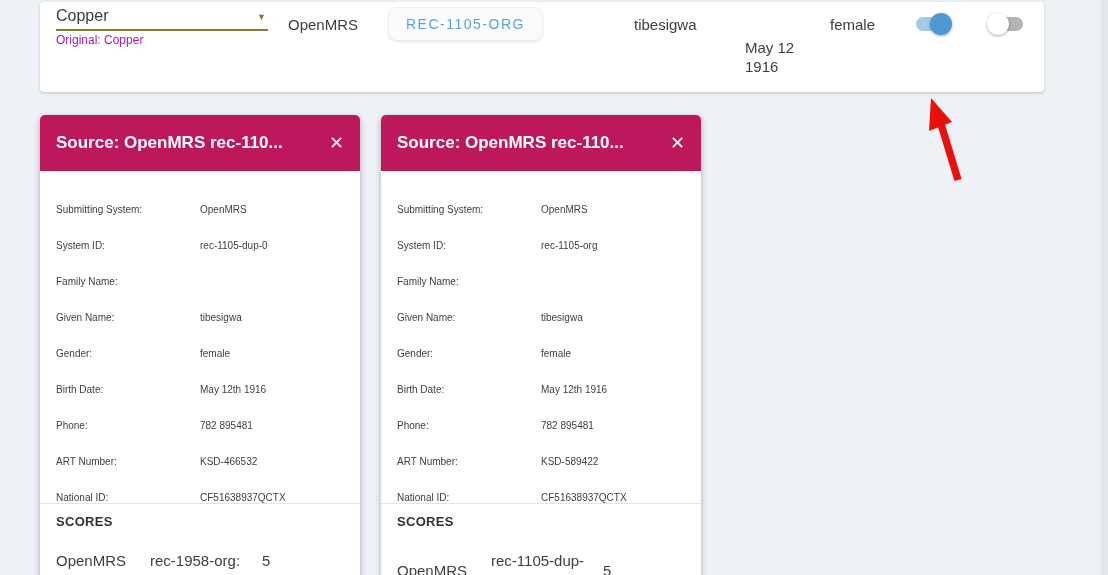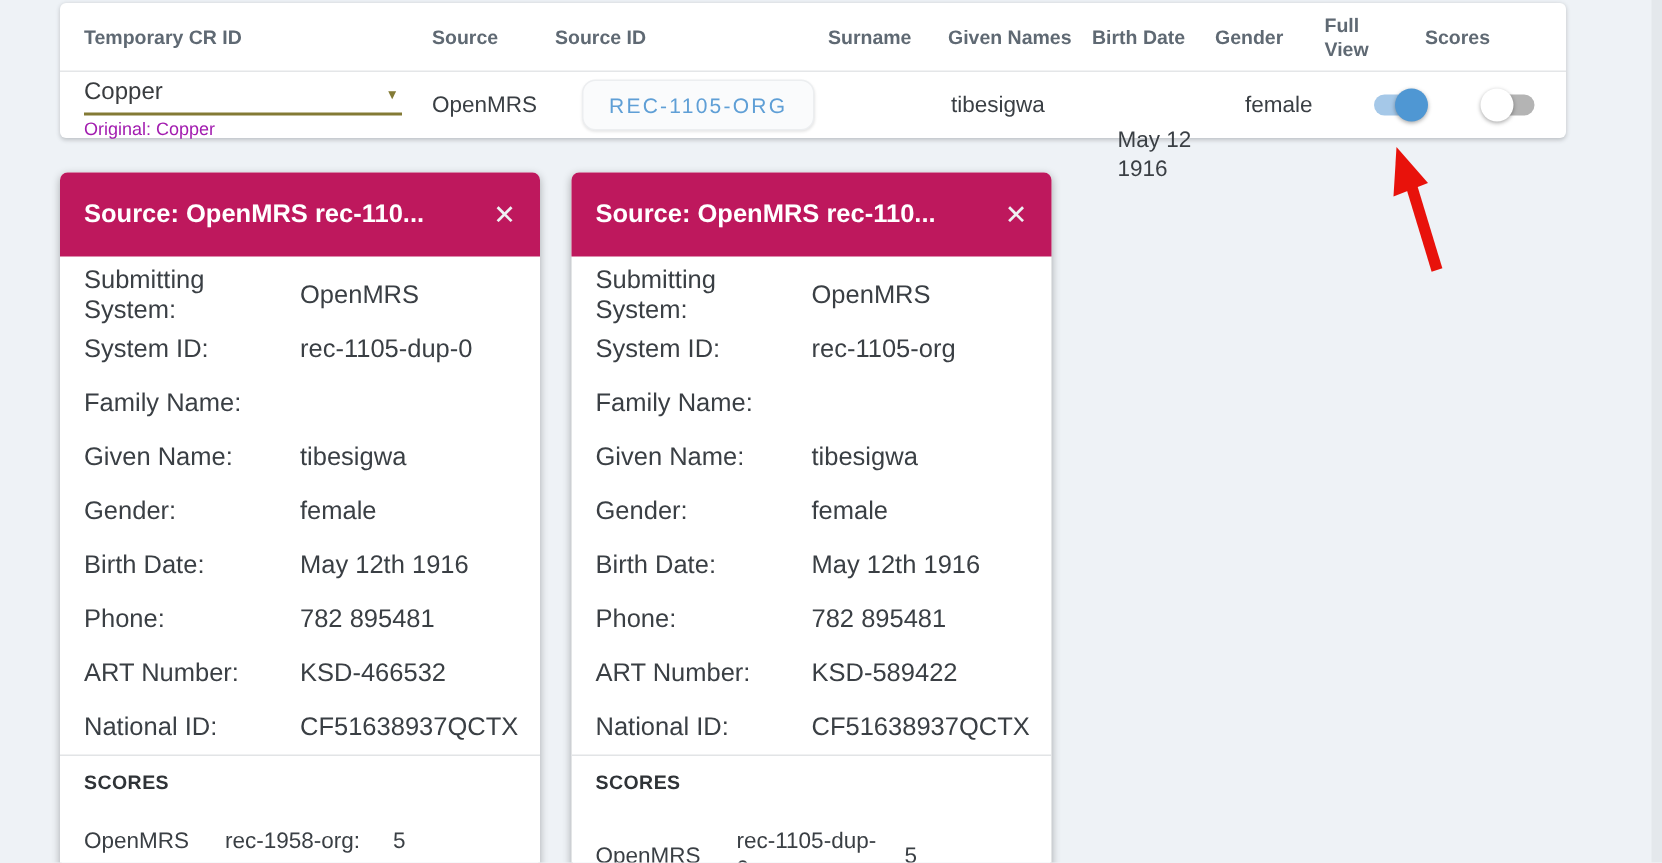--- a/index.html
+++ b/index.html
@@ -86,21 +86,21 @@
     height: 56px; background: #be185d; border-radius: 5px 5px 0 0;
     display: flex; align-items: center; justify-content: space-between;
     padding: 0 16px;
   }
   .card-title {
     color: #ffffff; font-size: 17px; font-weight: bold;
     white-space: nowrap; overflow: hidden;
   }
   .card-close { color: #eef1f3; font-size: 18px; cursor: pointer; margin-left: 10px; flex: none; }
   .card-body { padding: 8px 16px 0; }
-  .field-row { height: 36px; display: flex; align-items: center; font-size: 17px; color: #3a3f44; }
+  .field-row { height: 36px; display: flex; align-items: flex-end; font-size: 10px; color: #3a3f44; }
   .field-label { width: 144px; flex: none; }
   .field-value { flex: 1; }
   .card-divider { height: 1px; background: #e2e4e6; margin: 0 -16px; }
   .scores-heading {
     padding-top: 11px; font-size: 13px; line-height: 13px;
     font-weight: bold; color: #2f3337; letter-spacing: .3px;
   }
   .score-row { margin-top: 23px; display: flex; align-items: center; font-size: 15px; color: #3a3f44; }
   .score-system { width: 94px; flex: none; }
   .score-id { width: 102px; flex: none; line-height: 19px; word-break: break-word; }
@@ -109,31 +109,20 @@
   
   .arrow-svg { position: absolute; left: 895px; top: 90px; pointer-events: none; }
 
   
   .edge-strip { position: absolute; right: 0; top: 0; width: 7px; height: 575px; background: #e4e8ec; }
 </style>
 </head>
 <body>
 
 <div class="table-card">
-  <div class="thead">
-    <span class="th th-crid">Temporary CR ID</span>
-    <span class="th th-source">Source</span>
-    <span class="th th-srcid">Source ID</span>
-    <span class="th th-surname">Surname</span>
-    <span class="th th-given">Given Names</span>
-    <span class="th th-bdate">Birth Date</span>
-    <span class="th th-gender">Gender</span>
-    <span class="th th-fullview">Full View</span>
-    <span class="th th-scores">Scores</span>
-  </div>
 
   <div class="trow">
     <div class="cr-select">
       <div class="cr-value">
         <span>Copper</span>
         <span class="cr-caret">▼</span>
       </div>
       <div class="cr-helper">Original: Copper</div>
     </div>
 

